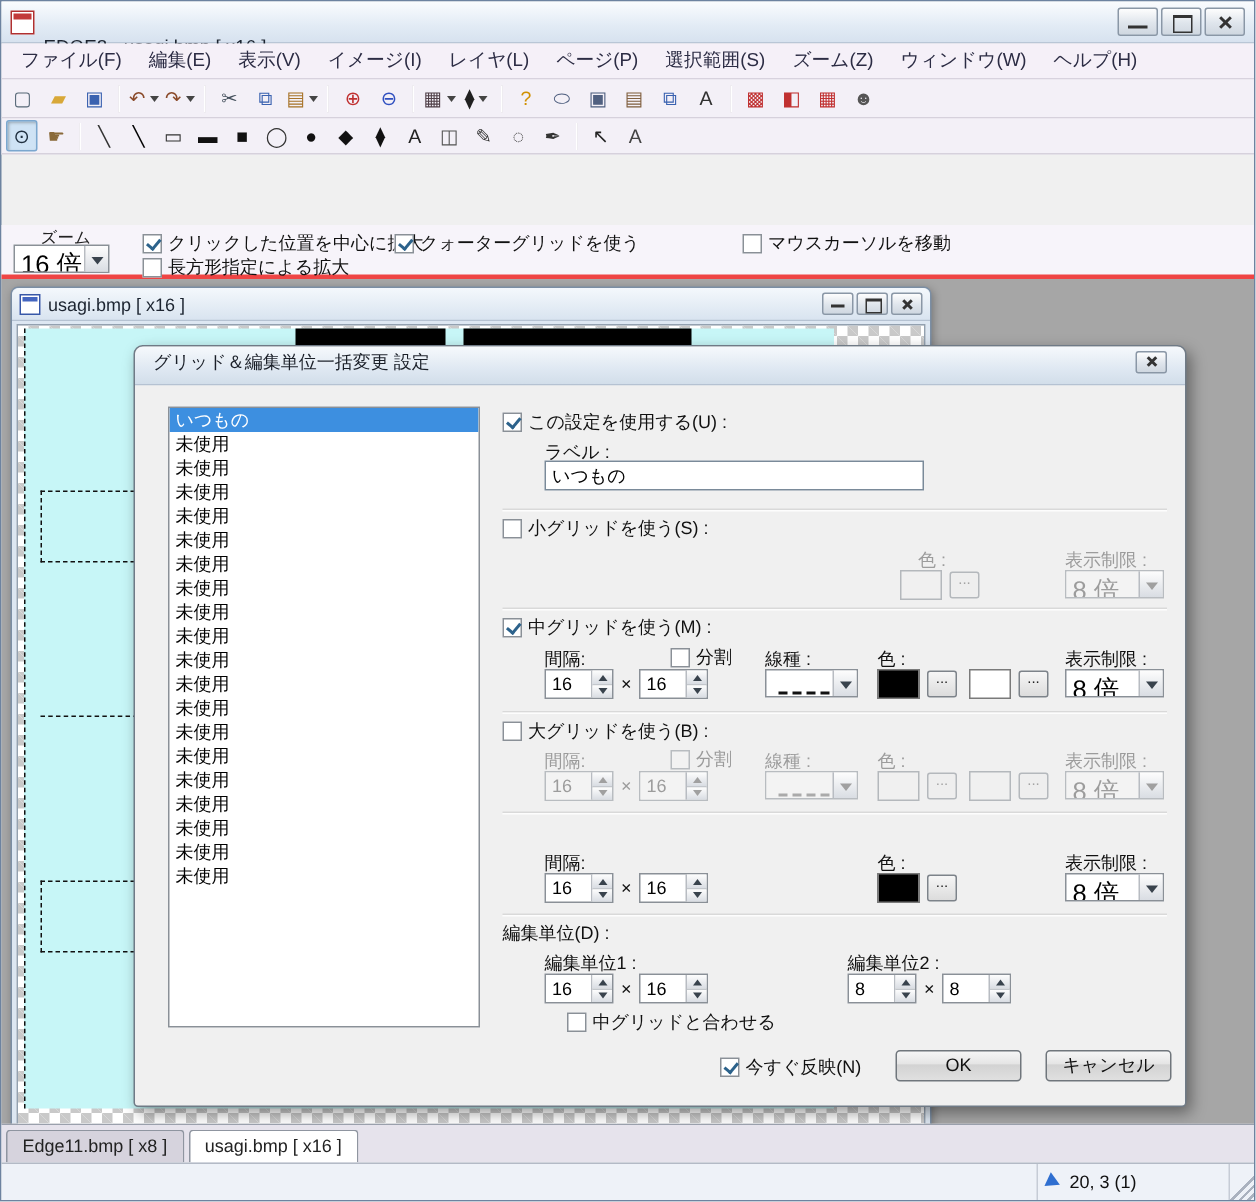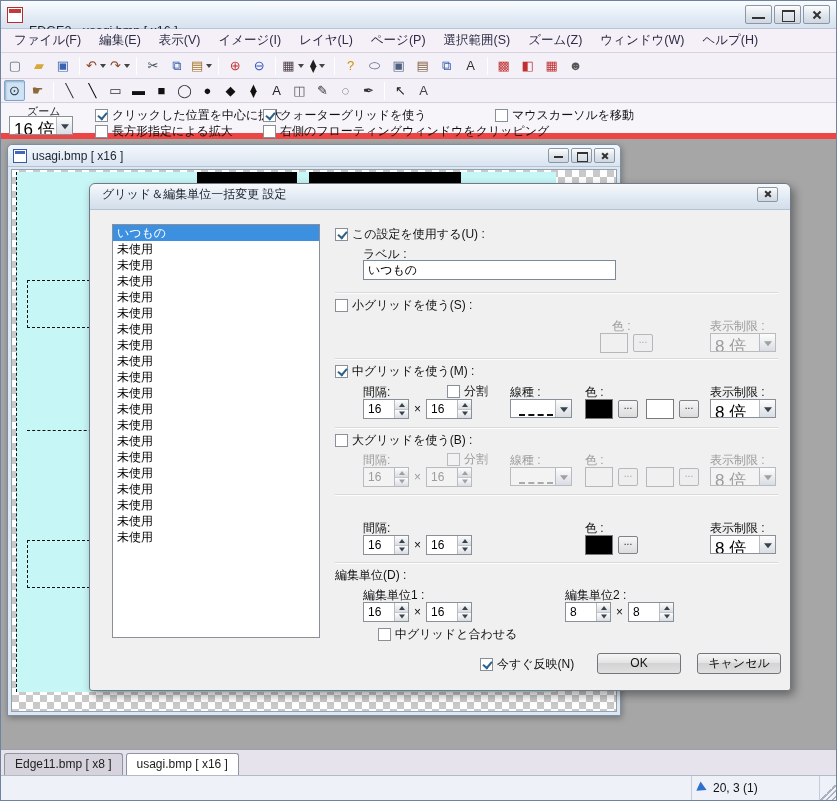--- a/index.html
+++ b/index.html
@@ -34,21 +34,21 @@
   .toolbar.tb1 { height:26px; }
   .toolbar.tb2 { height:24px; }
   .tb-btn { display:inline-flex; align-items:center; justify-content:center; min-width:22px; height:22px; margin:0 1px; border:1px solid transparent; border-radius:2px; }
   .tb2 .tb-btn { min-width:21px; height:21px; }
   .tb-btn.pressed { background:#cfe3f5; border-color:#7ba7cf; box-shadow:inset 1px 1px 2px rgba(0,0,0,.25); }
   .tb-glyph { font-size:13px; line-height:1; }
   .dd-arrow { width:0; height:0; border-left:3px solid transparent; border-right:3px solid transparent; border-top:4px solid #444; margin-left:3px; }
   .tb-sep { width:1px; height:18px; background:#c5c0cc; border-right:1px solid #fff; margin:0 4px; }
 
   
-  .zoom-panel { height:36px; background:#f7f4fa; border-bottom:6px solid #ef4444; position:relative; font-size:12px; }
+  .zoom-panel { height:36px; background:#f7f4fa; border-bottom:3px solid #ef4444; position:relative; font-size:12px;margin-top:47px; }
   .zoom-caption { position:absolute; left:26px; top:1px; font-size:11px; color:#222; }
   .dropdown { display:inline-flex; height:19px; border:1px solid #8a9097; background:#fff; align-items:stretch; }
   .dd-val { flex:1; font-size:17px; padding:1px 4px; white-space:nowrap; overflow:hidden; }
   .dd-btn { width:16px; background:linear-gradient(#fdfdfd,#d9dde3); border-left:1px solid #b8bcc2; position:relative; }
   .dd-btn::after { content:""; position:absolute; left:50%; top:50%; transform:translate(-50%,-35%); border-left:4px solid transparent; border-right:4px solid transparent; border-top:5px solid #39434d; }
   .zoom-dd { position:absolute; left:8px; top:13px; width:64px; }
 
   
   .cb { display:inline-flex; align-items:center; gap:4px; font-size:12px; color:#111; white-space:nowrap; }
   .cb .box { width:13px; height:13px; border:1px solid #8a9097; background:#fff; position:relative; flex:none; }
@@ -306,24 +306,20 @@
       <span class="box"></span>
       <span>クォーターグリッドを使う</span>
     </label>
     <label class="cb abs" style="left:494px;top:4px">
       <span class="box"></span>
       <span>マウスカーソルを移動</span>
     </label>
     <label class="cb abs" style="left:94px;top:20px">
       <span class="box"></span>
       <span>長方形指定による拡大</span>
-    </label>
-    <label class="cb abs" style="left:262px;top:20px">
-      <span class="box"></span>
-      <span>右側のフローティングウィンドウをクリッピング</span>
     </label>
   </div>
 
   <div class="workspace">
 
     <div class="child-window">
       <div class="child-titlebar">
         <span class="doc-icon"></span>
         <span class="child-title-text">usagi.bmp [ x16 ]</span>
         <span class="win-controls">

